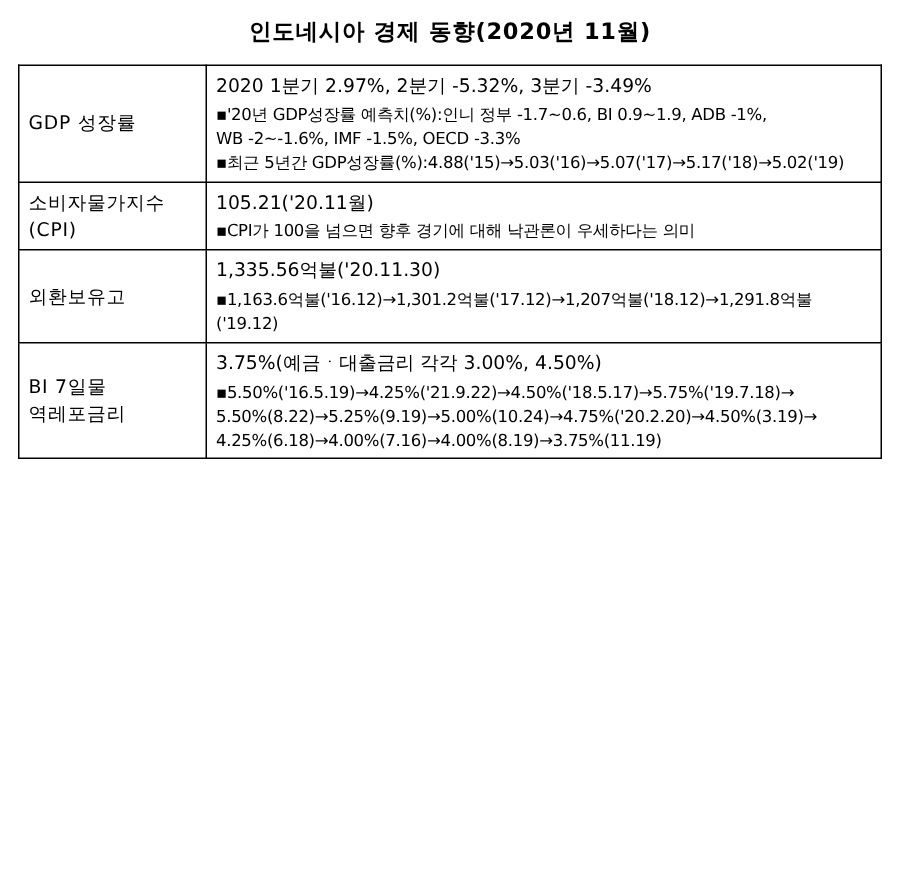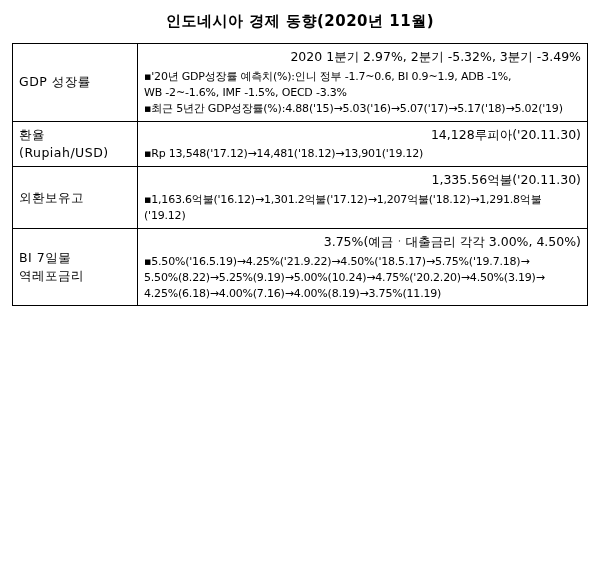--- a/index.html
+++ b/index.html
@@ -50,21 +50,20 @@
     font-size: 12.5px;
     line-height: 1.5;
   }
   .line {
     display: block;
     white-space: nowrap;
   }
   .l1 {
     font-size: 12.5px;
     margin-bottom: 2px;
-    text-align: right;
   }
   .sub {
     font-size: 11px;
     line-height: 1.45;
     letter-spacing: -0.2px;
   }
   .label .lbl-line {
     display: block;
   }
 </style>
@@ -86,33 +85,33 @@
           <span class="line l1">2020 1분기 2.97%, 2분기 -5.32%, 3분기 -3.49%</span>
           <span class="sub">
             <span class="line">▪'20년 GDP성장률 예측치(%):인니 정부 -1.7~0.6, BI 0.9~1.9, ADB -1%,</span>
             <span class="line">WB -2~-1.6%, IMF -1.5%, OECD -3.3%</span>
             <span class="line">▪최근 5년간 GDP성장률(%):4.88('15)→5.03('16)→5.07('17)→5.17('18)→5.02('19)</span>
           </span>
         </td>
       </tr>
 
 
-
       <tr>
         <td class="label">
-          <span class="lbl-line">환율</span>
-          <span class="lbl-line">(Rupiah/USD)</span>
+          <span class="lbl-line">소비자물가지수</span>
+          <span class="lbl-line">(CPI)</span>
         </td>
         <td class="value">
-          <span class="line l1">14,128루피아('20.11.30)</span>
+          <span class="line l1">105.21('20.11월)</span>
           <span class="sub">
-            <span class="line">▪Rp 13,548('17.12)→14,481('18.12)→13,901('19.12)</span>
+            <span class="line">▪CPI가 100을 넘으면 향후 경기에 대해 낙관론이 우세하다는 의미</span>
           </span>
         </td>
       </tr>
+
 
       <tr>
         <td class="label">
           <span class="lbl-line">외환보유고</span>
         </td>
         <td class="value">
           <span class="line l1">1,335.56억불('20.11.30)</span>
           <span class="sub">
             <span class="line">▪1,163.6억불('16.12)→1,301.2억불('17.12)→1,207억불('18.12)→1,291.8억불</span>
             <span class="line">('19.12)</span>

